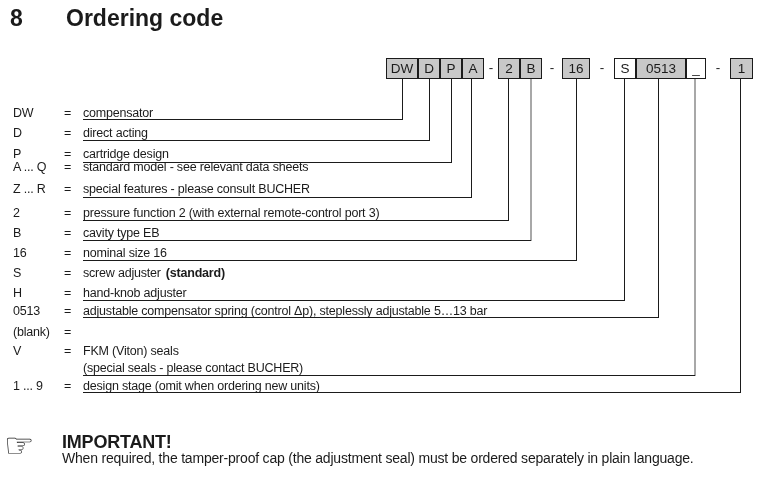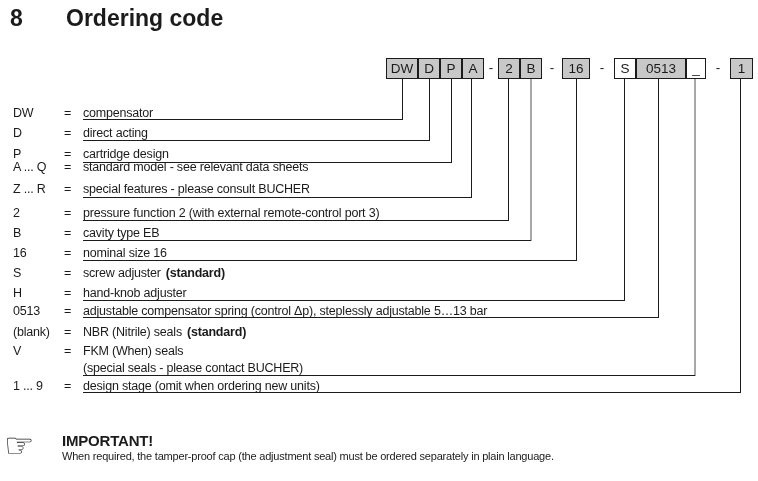--- a/index.html
+++ b/index.html
@@ -30,22 +30,22 @@
   .vline{position:absolute;width:1.3px;background:var(--line-black);}
   .vline.gray{background:var(--line-gray);width:2px;}
   
   .row{position:absolute;left:0;width:758px;height:14px;font-size:12.5px;letter-spacing:-0.2px;}
   .row .code{position:absolute;left:13px;top:0;white-space:nowrap;}
   .row .eq{position:absolute;left:64px;top:0;}
   .row .txt{position:absolute;left:83px;top:0;white-space:nowrap;}
   .row .bold-part{font-weight:bold;margin-left:5px;}
   
   .hand{position:absolute;left:4px;top:428px;font-size:34px;line-height:34px;color:var(--line-black);}
-  .note-head{position:absolute;left:62px;top:432px;font-size:15px;font-weight:bold;letter-spacing:-0.2px;}
-  .note-body{position:absolute;left:62px;top:450px;font-size:11px;letter-spacing:-0.2px;white-space:nowrap;}
+  .note-head{position:absolute;left:62px;top:432px;font-size:18px;font-weight:bold;letter-spacing:-0.2px;}
+  .note-body{position:absolute;left:62px;top:450px;font-size:14px;letter-spacing:-0.2px;white-space:nowrap;}
 </style>
 </head>
 <body>
 
 <div id="page">
 
   <div class="sec-num">8</div>
   <div class="sec-title">Ordering code</div>
 
   <div class="ex-label">Ex.</div>
@@ -141,26 +141,25 @@
     <span class="txt">hand-knob adjuster</span>
   </div>
   <div class="row" style="top:304px;">
     <span class="code">0513</span>
     <span class="eq">=</span>
     <span class="txt">adjustable compensator spring (control Δp), steplessly adjustable 5…13 bar</span>
   </div>
   <div class="row" style="top:325px;">
     <span class="code">(blank)</span>
     <span class="eq">=</span>
-    <span class="txt"><span>NBR (Nitrile) seals</span><span class="bold-part">(standard)</span></span>
   </div>
   <div class="row" style="top:344px;">
     <span class="code">V</span>
     <span class="eq">=</span>
-    <span class="txt">FKM (When) seals</span>
+    <span class="txt">FKM (Viton) seals</span>
   </div>
   <div class="row" style="top:361px;">
     <span class="code"></span>
     <span class="eq"></span>
     <span class="txt">(special seals - please contact BUCHER)</span>
   </div>
   <div class="row" style="top:379px;text-decoration:underline;">
     <span class="code">1 ... 9</span>
     <span class="eq">=</span>
     <span class="txt">design stage (omit when ordering new units)</span>

